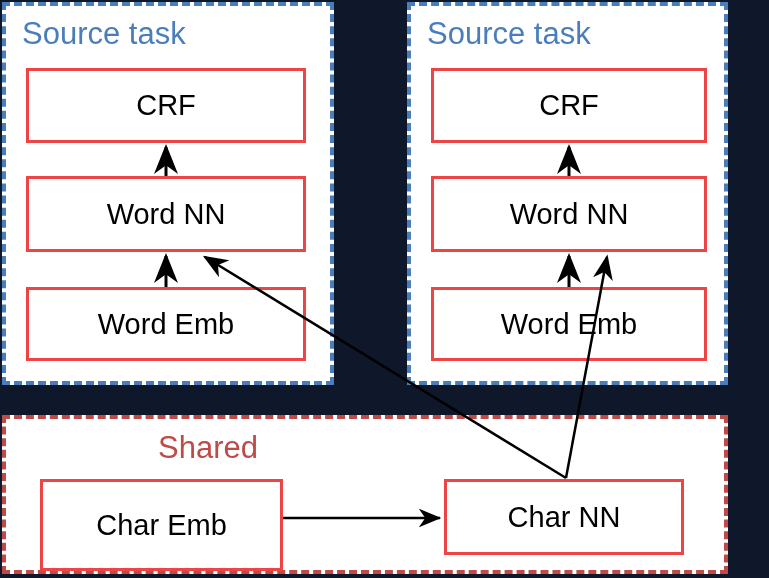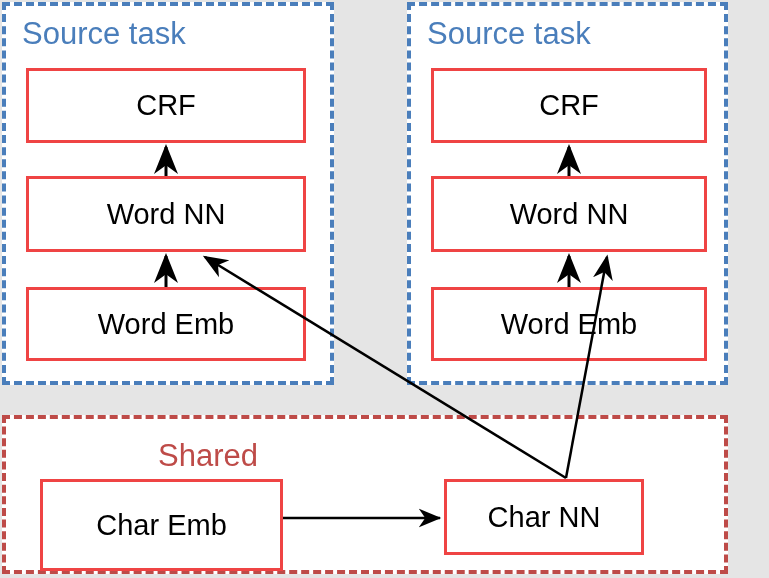--- a/index.html
+++ b/index.html
@@ -4,21 +4,21 @@
 <style>
   html, body {
     margin: 0;
     padding: 0;
     background: #000000;
   }
   #canvas {
     position: relative;
     width: 769px;
     height: 578px;
-    background: #e5e5e5;
+    background: #0f172a;
     overflow: hidden;
     font-family: "Liberation Sans", sans-serif;
   }
 
   
   .panel {
     position: absolute;
     background: #ffffff;
     box-sizing: border-box;
   }
@@ -26,21 +26,21 @@
   .panel.red   { border: 4px dashed #BE4B48; }
 
   .panel-title {
     position: absolute;
     font-size: 31px;
     line-height: 31px;
     font-family: "Liberation Sans", sans-serif;
     white-space: nowrap;
   }
   .panel-title.blue { color: #4A7EBB; }
-  .panel-title.red  { color: #BE4B48; margin-top: 8px; }
+  .panel-title.red  { color: #BE4B48; }
 
   
   .box {
     position: absolute;
     background: #ffffff;
     border: 3px solid #ef4444;
     box-sizing: border-box;
     display: flex;
     align-items: center;
     justify-content: center;
@@ -76,21 +76,21 @@
   <div class="panel-title blue" style="left:427px; top:18px;">Source task</div>
 
   <div class="box" style="left:431px; top:68px; width:276px; height:75px;">CRF</div>
   <div class="box" style="left:431px; top:176px; width:276px; height:76px;">Word NN</div>
   <div class="box" style="left:431px; top:287px; width:276px; height:74px;">Word Emb</div>
 
   <div class="panel red" style="left:2px; top:415px; width:726px; height:159px;"></div>
   <div class="panel-title red" style="left:158px; top:432px;">Shared</div>
 
   <div class="box" style="left:40px; top:479px; width:243px; height:92px;">Char Emb</div>
-  <div class="box" style="left:444px; top:479px; width:200px; height:76px;">Char NN</div>
+  <div class="box" style="left:444px; top:479px; width:240px; height:76px;">Char NN</div>
 
   <svg id="arrows" viewBox="0 0 769 578" xmlns="http://www.w3.org/2000/svg">
     <defs>
       <marker id="ah" markerWidth="10" markerHeight="10" refX="8.5" refY="4" orient="auto" markerUnits="strokeWidth">
         <path d="M0,0.3 L9,4 L0,7.7 L2.6,4 Z" fill="#000000"></path>
       </marker>
       <marker id="ahb" markerWidth="11" markerHeight="11" refX="9" refY="4.4" orient="auto" markerUnits="strokeWidth">
         <path d="M0,0.4 L10,4.4 L0,8.4 L2.9,4.4 Z" fill="#000000"></path>
       </marker>
     </defs>

